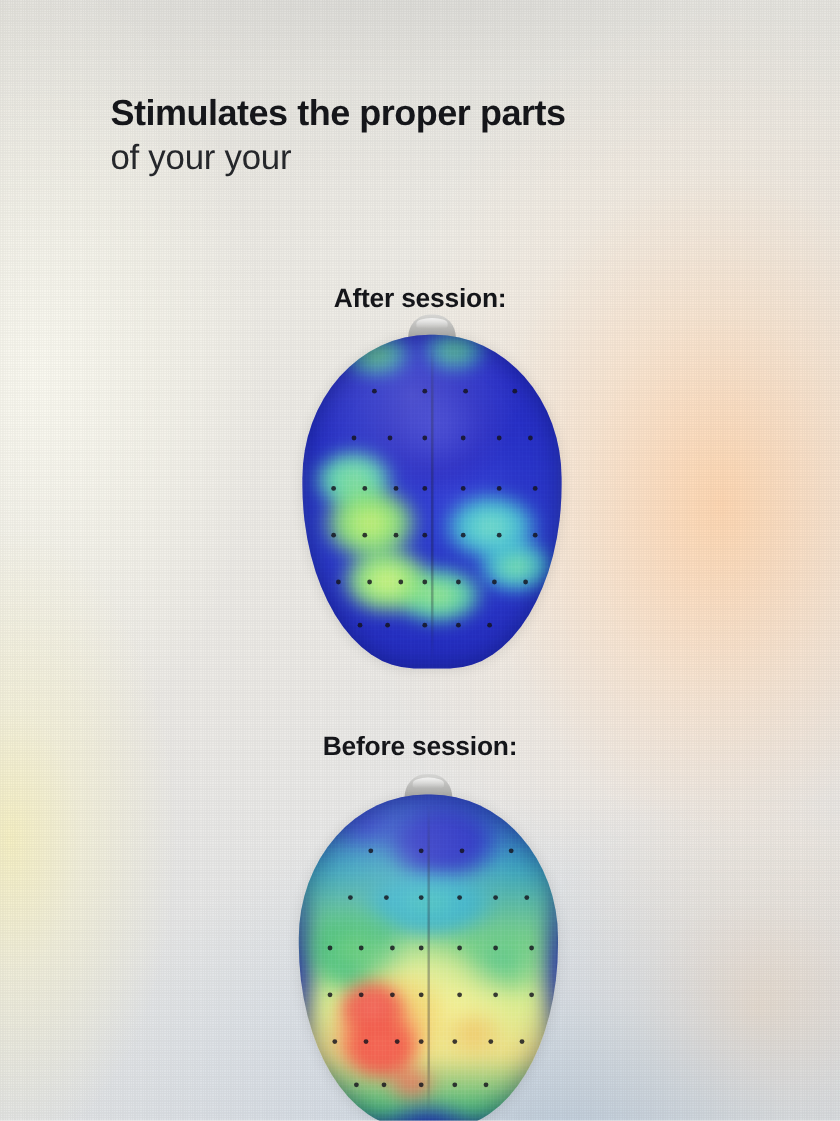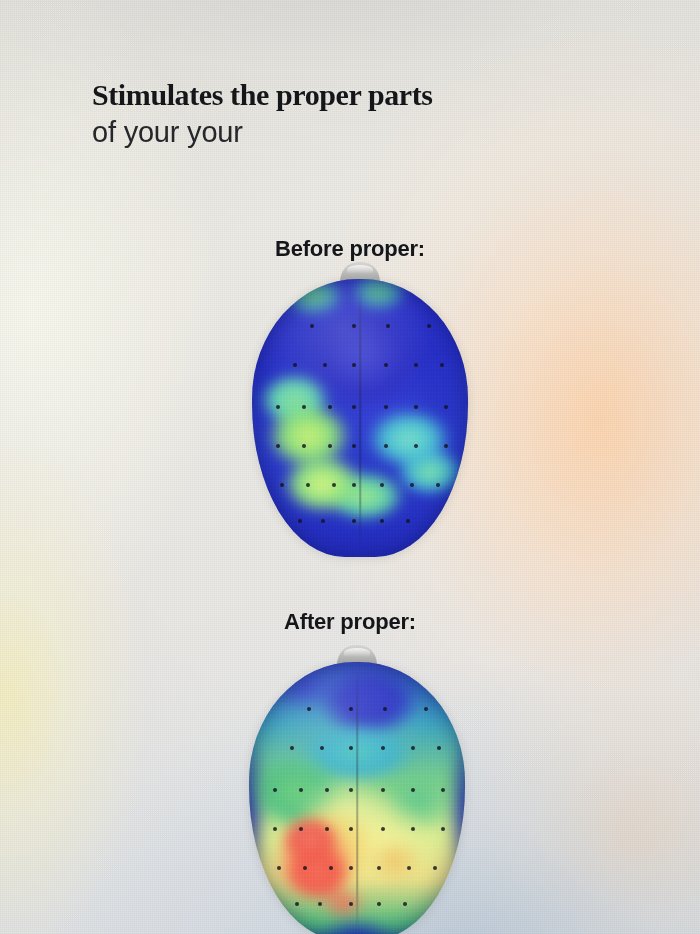--- a/index.html
+++ b/index.html
@@ -89,21 +89,20 @@
     top: 76px;
     width: 520px;
   }
   .headline-1 {
     font-size: 30px;
     font-weight: 700;
     letter-spacing: -0.4px;
     color: #15161a;
     line-height: 38px;
     margin: 0;
-    font-family: Liberation Serif, serif;
   }
   .headline-2 {
     font-size: 29px;
     font-weight: 400;
     letter-spacing: -0.2px;
     color: #25272b;
     line-height: 36px;
     margin: 0;
   }
 
@@ -261,21 +260,21 @@
   <div class="bg-layer bg-glow-yellow"></div>
   <div class="bg-layer bg-glow-blue"></div>
   <div class="bg-layer bg-vignette"></div>
   <div class="bg-layer bg-grain"></div>
 
   <div class="headline-block">
     <div class="headline-1">Stimulates the proper parts</div>
     <div class="headline-2">of your your</div>
   </div>
 
-  <div class="panel-label before">Before proper:</div>
+  <div class="panel-label before">After session:</div>
 
   <div class="topomap before">
     <div class="nose"></div>
     <div class="head">
       <div class="field field-before"></div>
       <div class="texture"></div>
       <div class="midline"></div>
       <div class="sheen"></div>
       <div class="rim"></div>
       <div class="electrodes">
@@ -312,21 +311,21 @@
           <i style="left: 86%; top: 74%; background: rgb(20, 18, 28);"></i>
           <i style="left: 22%; top: 87%; background: rgb(20, 18, 28);"></i>
           <i style="left: 33%; top: 87%; background: rgb(20, 18, 28);"></i>
           <i style="left: 47%; top: 87%; background: rgb(20, 18, 28);"></i>
           <i style="left: 60%; top: 87%; background: rgb(20, 18, 28);"></i>
           <i style="left: 72%; top: 87%; background: rgb(20, 18, 28);"></i>
         </div>
     </div>
   </div>
 
-  <div class="panel-label after">After proper:</div>
+  <div class="panel-label after">Before session:</div>
 
   <div class="topomap after">
     <div class="nose"></div>
     <div class="head">
       <div class="field field-after"></div>
       <div class="texture"></div>
       <div class="midline"></div>
       <div class="sheen"></div>
       <div class="rim"></div>
       <div class="electrodes">

